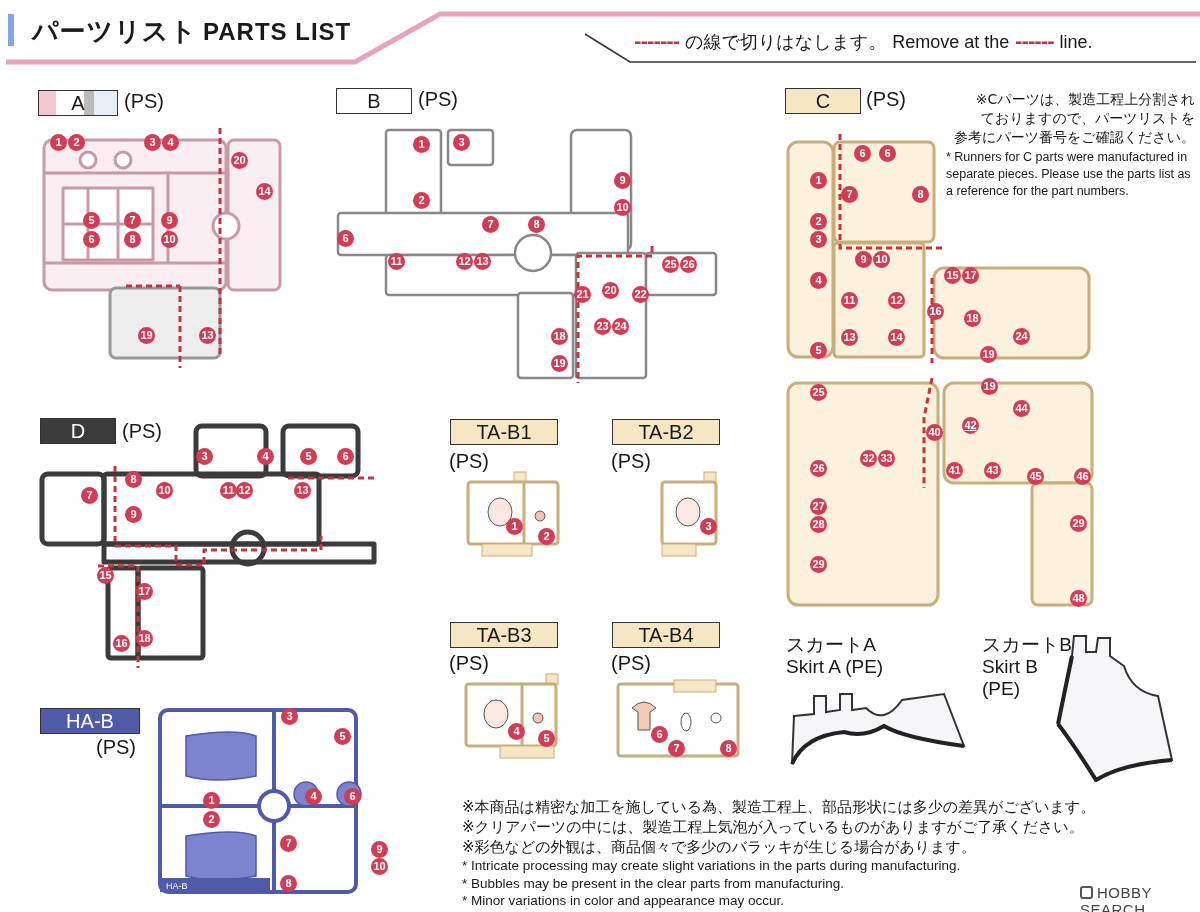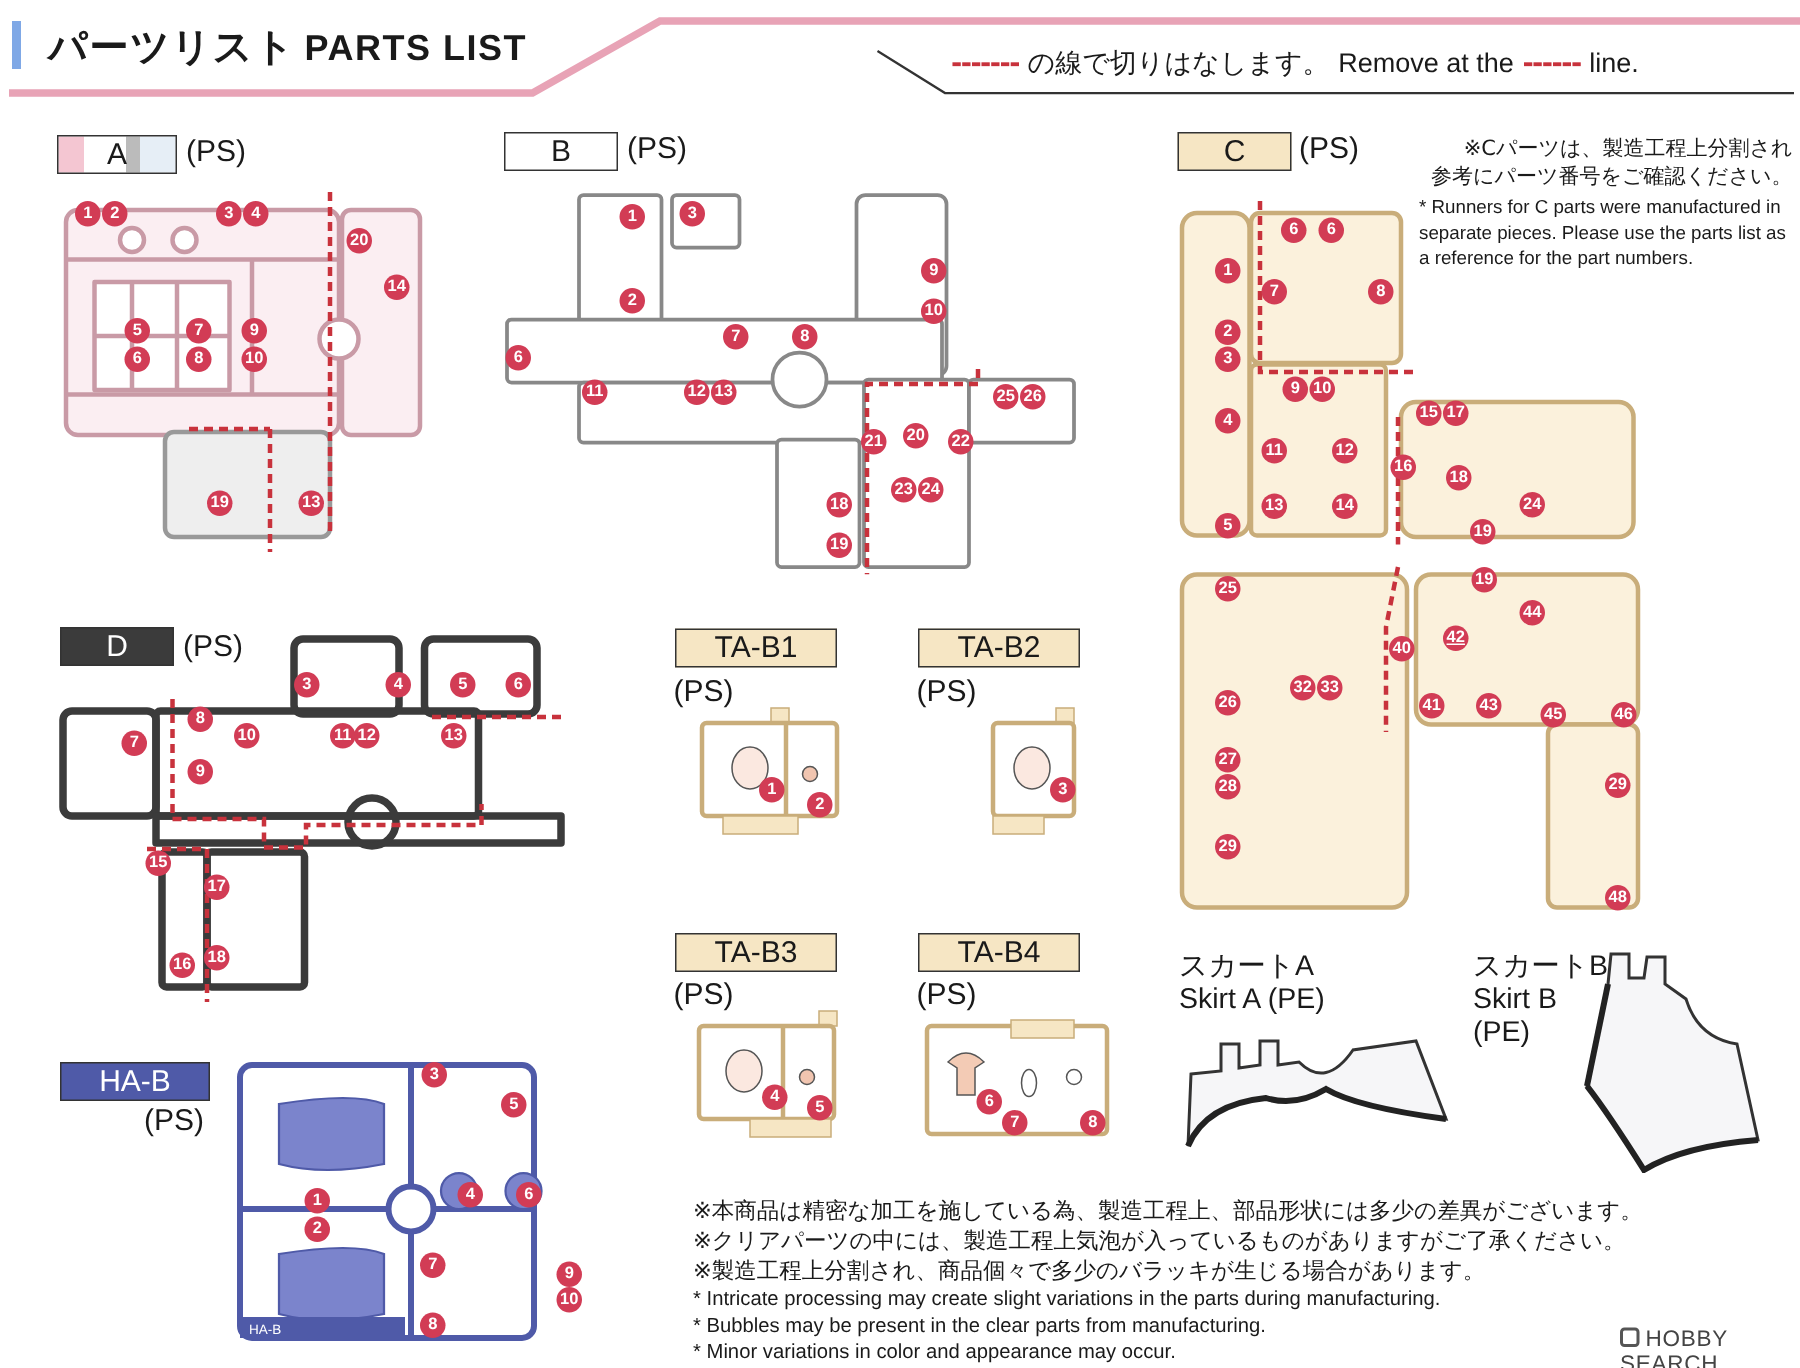--- a/index.html
+++ b/index.html
@@ -134,20 +134,21 @@
 <div class="num" style="left:612px;top:318px;">24</div>
 <div class="num" style="left:662px;top:256px;">25</div>
 <div class="num" style="left:680px;top:256px;">26</div>
 
 <div class="abs lbl" style="left:785px;top:88px;width:76px;background:#f6e6c4;">
   <span>C</span>
 </div>
 <div class="abs ps" style="left:866px;top:88px;">(PS)</div>
 <div class="abs cnote">
   <div>※Cパーツは、製造工程上分割され</div>
+  <div>ておりますので、パーツリストを</div>
   <div>参考にパーツ番号をご確認ください。</div>
   <div class="en">* Runners for C parts were manufactured in separate pieces. Please use the parts list as a reference for the part numbers.</div>
 </div>
 <svg class="runner" style="left:784px;top:128px;" width="312" height="480" viewBox="0 0 312 480">
   <g fill="#fbf1dc" stroke="#c9ad7a" stroke-width="3" stroke-linejoin="round">
     <rect x="4" y="14" width="45" height="215" rx="10"></rect>
     <rect x="50" y="14" width="100" height="100" rx="6"></rect>
     <rect x="50" y="115" width="90" height="114" rx="4"></rect>
     <rect x="150" y="140" width="155" height="90" rx="10"></rect>
     <rect x="4" y="255" width="150" height="222" rx="10"></rect>
@@ -339,20 +340,20 @@
 </div>
 <svg class="abs" style="left:1052px;top:632px;" width="140" height="150" viewBox="0 0 140 150">
   <path d="M20 24 L22 4 L34 4 L34 20 L44 20 L46 6 L58 6 L58 24 L72 34 Q80 60 106 64 L120 128 Q70 132 44 148 Q20 110 6 92 Z" fill="#f6f6f8" stroke="#333" stroke-width="2"></path>
   <path d="M6 92 Q20 110 44 148 Q70 132 120 128" fill="none" stroke="#222" stroke-width="4"></path>
   <path d="M20 24 L6 92" fill="none" stroke="#222" stroke-width="4"></path>
 </svg>
 
 <div class="abs footer">
   <div>※本商品は精密な加工を施している為、製造工程上、部品形状には多少の差異がございます。</div>
   <div>※クリアパーツの中には、製造工程上気泡が入っているものがありますがご了承ください。</div>
-  <div>※製造工程上分割され、商品個々で多少のバラッキが生じる場合があります。</div>
+  <div>※彩色などの外観は、商品個々で多少のバラッキが生じる場合があります。</div>
   <div class="en">* Intricate processing may create slight variations in the parts during manufacturing.</div>
   <div class="en">* Bubbles may be present in the clear parts from manufacturing.</div>
   <div class="en">* Minor variations in color and appearance may occur.</div>
 </div>
 <div class="abs brand">
   <span class="ico"></span><span>HOBBY SEARCH</span>
 </div>
 
 </body></html>

